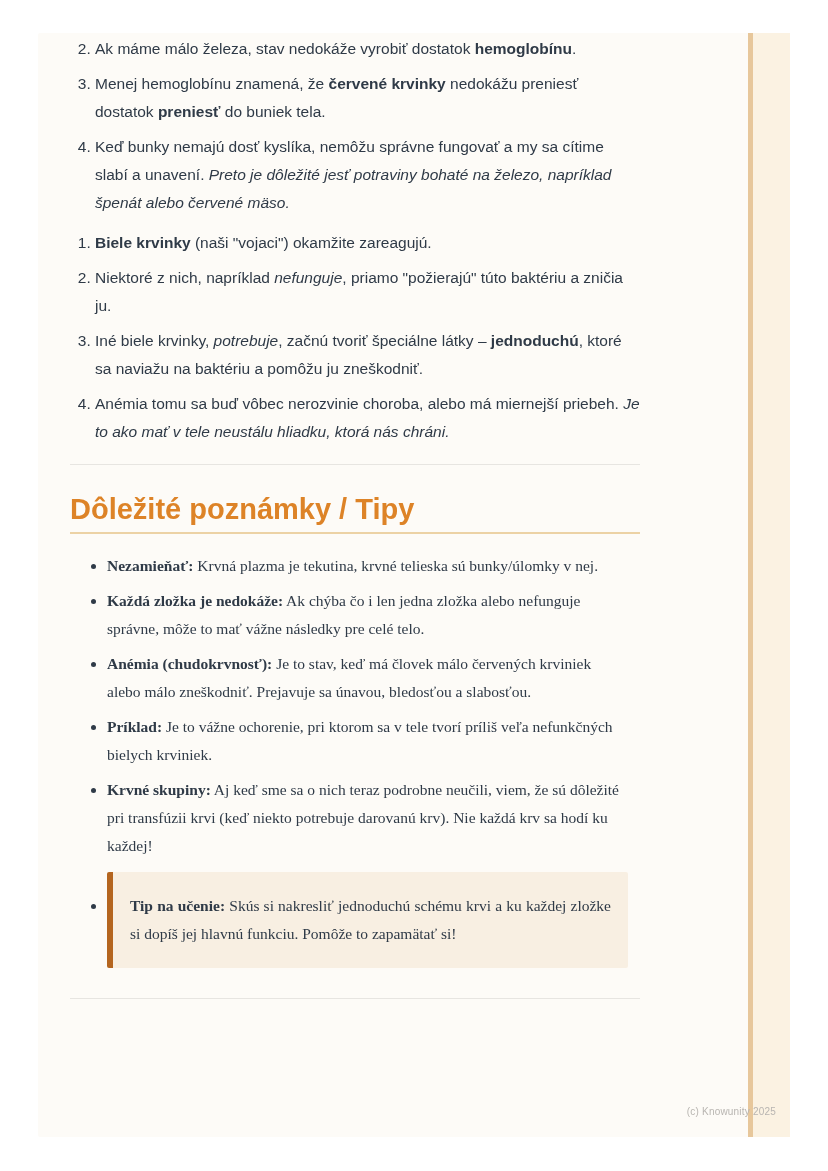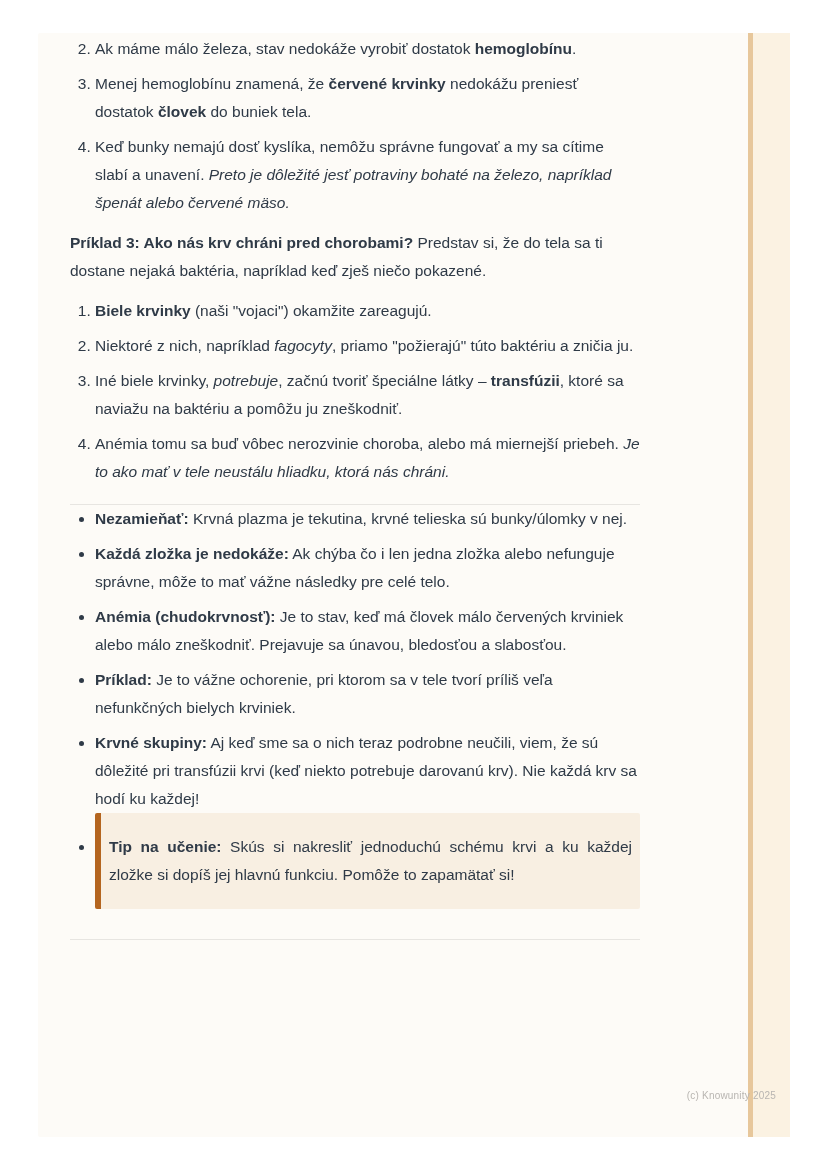--- a/index.html
+++ b/index.html
@@ -13,73 +13,73 @@
     background:var(--page-bg,#FDFBF7);border-radius:2px;
   }
   .edge-band{position:absolute;top:0;right:0;bottom:0;width:37px;background:var(--edge-band,#FBF2E2);}
   .edge-line{position:absolute;top:0;right:37px;bottom:0;width:5px;background:var(--edge-line,#E7C79B);}
   .content{
     position:absolute;left:32px;top:2px;width:570px;
     color:var(--body-text,#2F3A47);
     font-size:15.5px;line-height:28px;
   }
   ol.num-list{margin:0 0 12px 0;padding-left:25px;list-style:decimal outside;}
-  ul.bullet-list{margin:0;padding-left:25px;list-style:disc outside;}
+  ul.bullet-list{margin:12px;padding-left:25px;list-style:disc outside;font-family:Liberation Serif, serif;}
   li+li{margin-top:7px;}
   p.para{margin:12px 0;}
   .b{font-weight:700;text-align:right;}
   .i{font-style:italic;}
   hr.divider{border:none;border-top:1px solid var(--divider,#E7E5E1);margin:18px 0 0 0;}
   h2.section-heading{
     margin:27px 0 18px 0;padding-bottom:6px;
     color:var(--accent-heading,#DD8327);
     font-size:29px;line-height:34px;font-weight:700;
     border-bottom:2px solid var(--heading-underline,#ECD2A5);
   }
   .tip-list{margin-top:20px;}
   .tip-box{
     background:var(--tip-bg,#F8EFE2);
     border-left:6px solid var(--tip-border,#B4651F);
-    padding:20px 8px;border-radius:2px;
+    padding:20px 17px;border-radius:2px;
     text-align:justify;
   }
   .tip-box p{margin:0;}
   hr.divider-bottom{margin-top:30px;}
   .footer{
-    position:absolute;right:14px;bottom:36px;z-index:2;
+    position:absolute;right:14px;bottom:20px;z-index:2;
     font-size:10px;letter-spacing:.2px;
     color:var(--footer-text,#B8B5B1);
   }
 </style>
 </head>
 <body>
 
 <div class="page">
   <div class="edge-band"></div>
   <div class="edge-line"></div>
 
   <div class="content">
 
     <ol class="num-list" start="2">
         <li><span>Ak máme málo železa, stav nedokáže vyrobiť dostatok </span><span class="b">hemoglobínu</span><span>.</span></li>
-        <li><span>Menej hemoglobínu znamená, že </span><span class="b">červené krvinky</span><span> nedokážu preniesť dostatok </span><span class="b">človek</span><span> do buniek tela.</span></li>
+        <li><span>Menej hemoglobínu znamená, že </span><span class="b">červené krvinky</span><span> nedokážu preniesť dostatok </span><span class="b">preniesť</span><span> do buniek tela.</span></li>
         <li><span>Keď bunky nemajú dosť kyslíka, nemôžu správne fungovať a my sa cítime slabí a unavení. </span><span class="i">Preto je dôležité jesť potraviny bohaté na železo, napríklad špenát alebo červené mäso.</span></li>
       </ol>
 
-    <p class="para"><span class="b">Príklad 3: Ako nás krv chráni pred chorobami?</span><span> Predstav si, že do tela sa ti dostane nejaká baktéria, napríklad keď zješ niečo pokazené.</span></p>
 
     <ol class="num-list" start="1">
         <li><span class="b">Biele krvinky</span><span> (naši "vojaci") okamžite zareagujú.</span></li>
-        <li><span>Niektoré z nich, napríklad </span><span class="i">fagocyty</span><span>, priamo "požierajú" túto baktériu a zničia ju.</span></li>
-        <li><span>Iné biele krvinky, </span><span class="i">potrebuje</span><span>, začnú tvoriť špeciálne látky – </span><span class="b">transfúzii</span><span>, ktoré sa naviažu na baktériu a pomôžu ju zneškodniť.</span></li>
+        <li><span>Niektoré z nich, napríklad </span><span class="i">nefunguje</span><span>, priamo "požierajú" túto baktériu a zničia ju.</span></li>
+        <li><span>Iné biele krvinky, </span><span class="i">potrebuje</span><span>, začnú tvoriť špeciálne látky – </span><span class="b">jednoduchú</span><span>, ktoré sa naviažu na baktériu a pomôžu ju zneškodniť.</span></li>
         <li><span>Anémia tomu sa buď vôbec nerozvinie choroba, alebo má miernejší priebeh. </span><span class="i">Je to ako mať v tele neustálu hliadku, ktorá nás chráni.</span></li>
       </ol>
 
     <hr class="divider">
 
+    <h2 class="section-heading">Dôležité poznámky / Tipy</h2>
 
     <ul class="bullet-list">
         <li><span class="b">Nezamieňať:</span><span> Krvná plazma je tekutina, krvné telieska sú bunky/úlomky v nej.</span></li>
         <li><span class="b">Každá zložka je nedokáže:</span><span> Ak chýba čo i len jedna zložka alebo nefunguje správne, môže to mať vážne následky pre celé telo.</span></li>
         <li><span class="b">Anémia (chudokrvnosť):</span><span> Je to stav, keď má človek málo červených krviniek alebo málo zneškodniť. Prejavuje sa únavou, bledosťou a slabosťou.</span></li>
         <li><span class="b">Príklad:</span><span> Je to vážne ochorenie, pri ktorom sa v tele tvorí príliš veľa nefunkčných bielych krviniek.</span></li>
         <li><span class="b">Krvné skupiny:</span><span> Aj keď sme sa o nich teraz podrobne neučili, viem, že sú dôležité pri transfúzii krvi (keď niekto potrebuje darovanú krv). Nie každá krv sa hodí ku každej!</span></li>
       </ul>
 
     <ul class="bullet-list tip-list">

